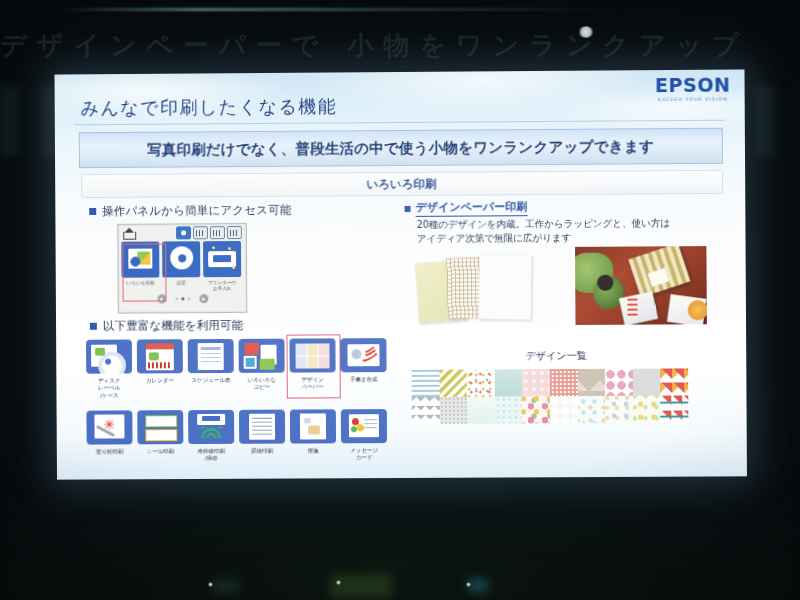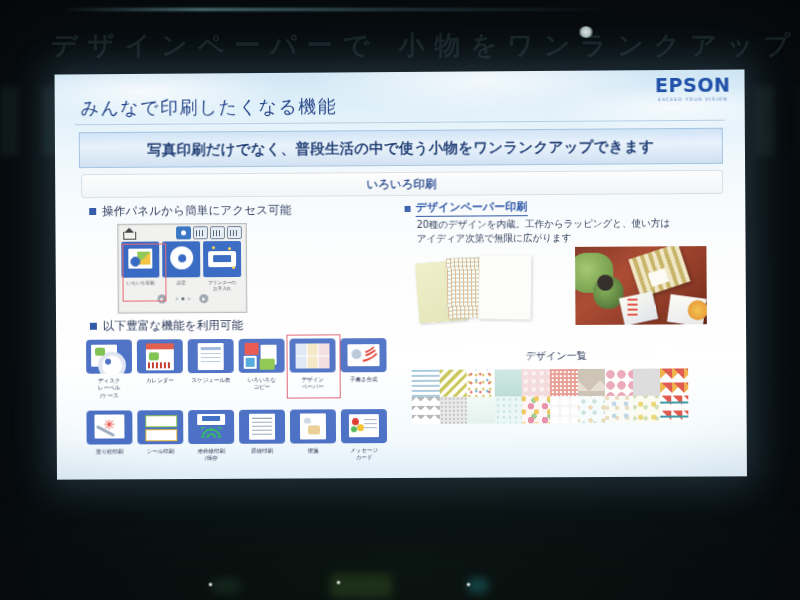--- a/index.html
+++ b/index.html
@@ -17,21 +17,21 @@
   #room:after{content:"";position:absolute;left:60px;top:8px;width:560px;height:3px;
       background:linear-gradient(90deg,rgba(120,190,200,0) 0%,rgba(140,210,220,.55) 25%,rgba(120,190,200,.25) 60%,rgba(90,150,160,0) 100%);
       filter:blur(1px);}
   .ceil-light{position:absolute;width:16px;height:12px;border-radius:50%;
       background:radial-gradient(circle,#ffffff 0%,#c9d8d4 45%,rgba(90,110,105,0) 75%);opacity:.9;}
   .floor-dot{position:absolute;width:5px;height:5px;border-radius:50%;
       background:radial-gradient(circle,#f2f6f4 0%,rgba(160,180,175,.2) 70%,rgba(0,0,0,0) 100%);}
   .floor-glow{position:absolute;border-radius:4px;filter:blur(5px);opacity:.55;}
   .ghost-row{position:absolute;left:0;top:28px;width:800px;height:36px;
       color:rgba(150,200,205,.12);font-size:26px;letter-spacing:10px;white-space:nowrap;
-      overflow:hidden;font-weight:700;text-align:right;}
+      overflow:hidden;font-weight:700;}
   .crowd{position:absolute;left:0;top:86px;width:800px;height:70px;opacity:.5;
       background:repeating-linear-gradient(90deg,rgba(40,60,55,.55) 0 18px,rgba(8,14,12,.1) 18px 42px);
       filter:blur(3px);}
 
   
   #slide{
     position:absolute;left:55px;top:72px;width:690px;height:406px;
     background:linear-gradient(180deg,#cfe6f4 0%,#dff0fa 9%,#eef7fc 20%,#f7fbfd 32%,#fdfdfd 48%,#ffffff 72%,#f4fafd 90%,#dfeef8 100%);
     box-shadow:0 0 34px 10px rgba(120,170,200,.20), 0 0 90px 28px rgba(60,110,140,.10);
     overflow:hidden;

